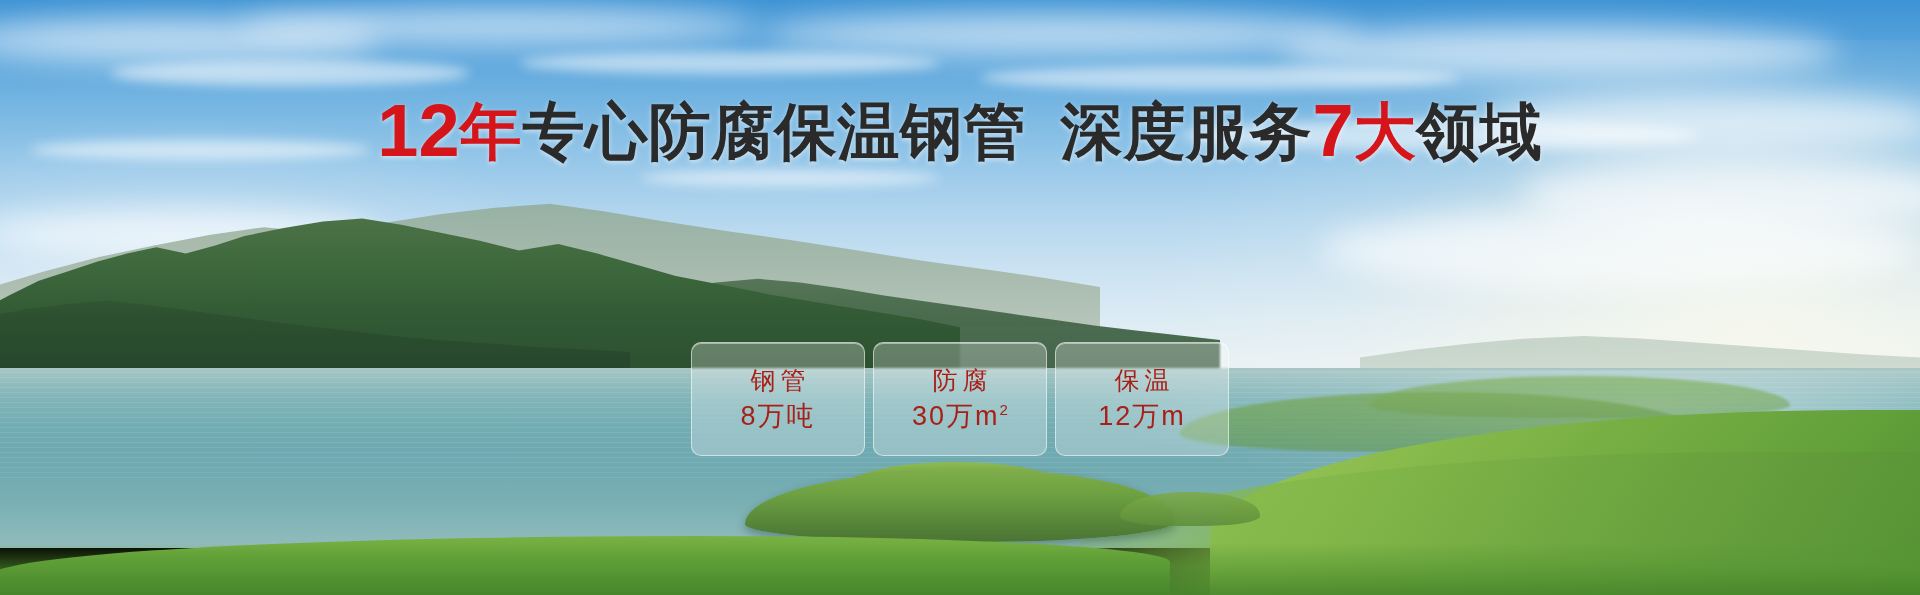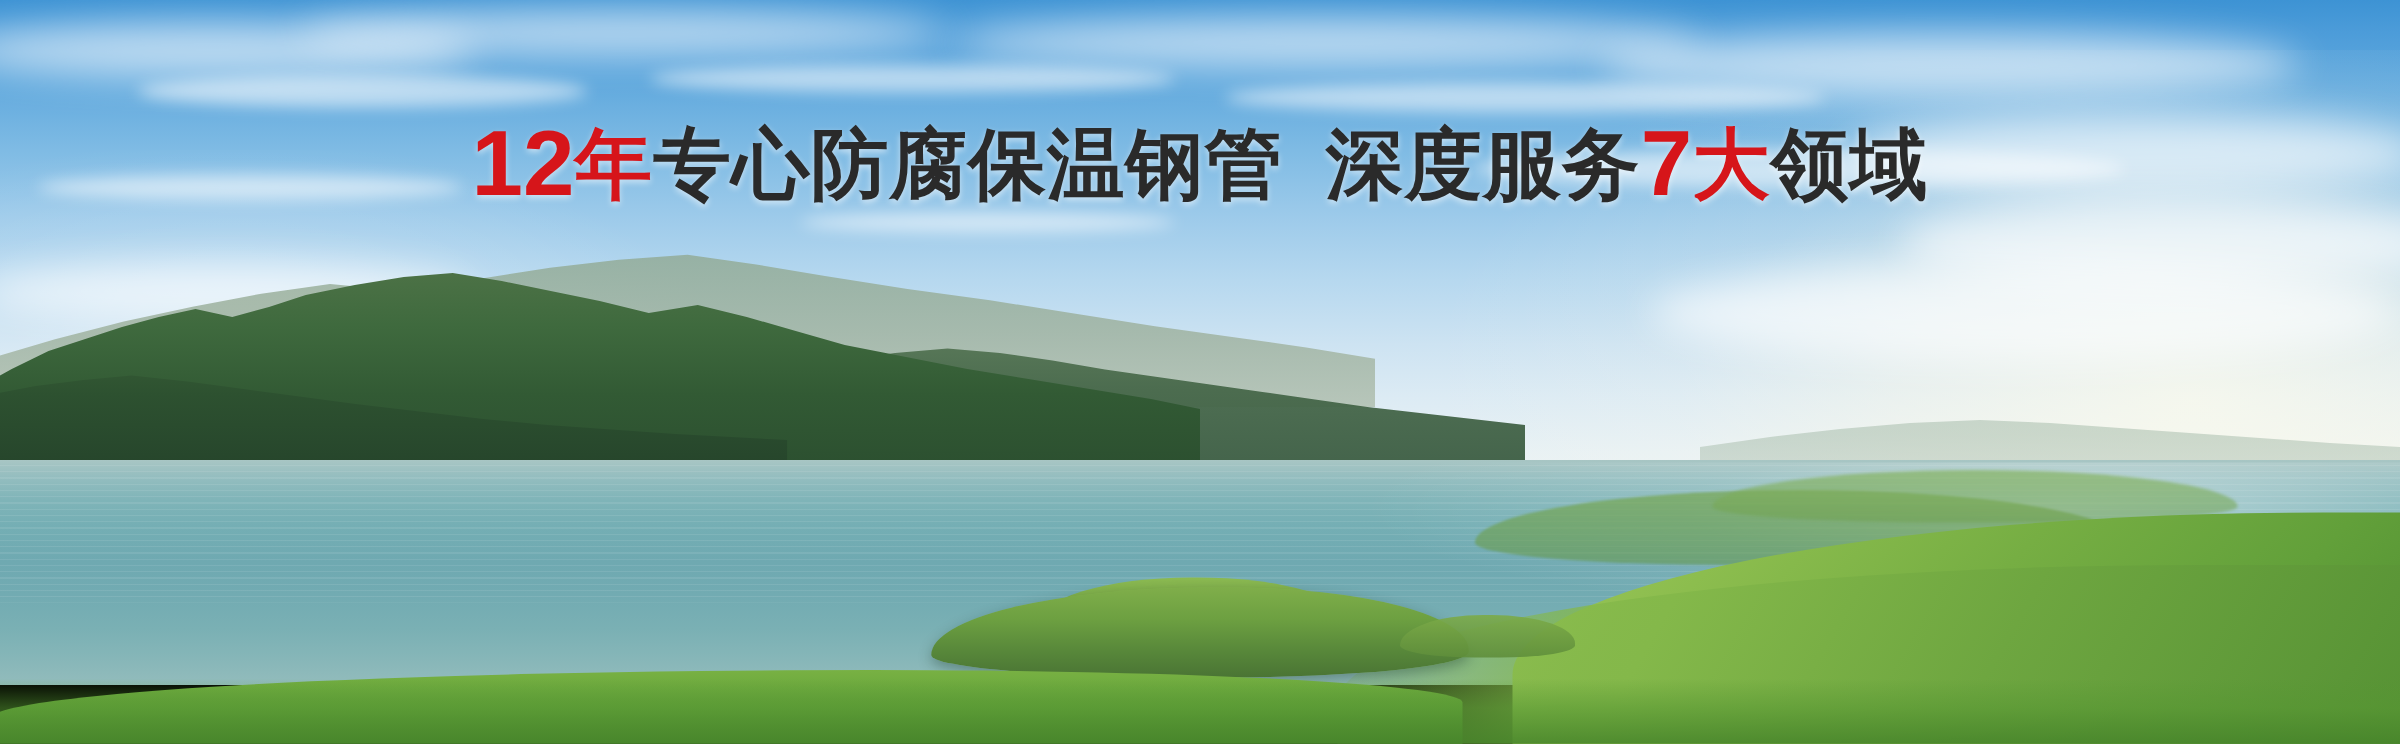--- a/index.html
+++ b/index.html
@@ -363,15 +363,33 @@
   <div class="grass-left"></div>
   <div class="grass-strip-bottom"></div>
 
   <div class="content">
 
     <div class="headline">
       <span class="num">12</span><span class="red">年</span><span>专心防腐保温钢管</span><span class="gap"></span><span>深度服务</span><span class="num">7</span><span class="red">大</span><span>领域</span>
     </div>
 
 
+    <div class="cards">
+
+      <div class="card">
+        <div class="label">钢管</div>
+        <div class="value"><span>8万吨</span><sup></sup></div>
+      </div>
+
+      <div class="card">
+        <div class="label">防腐</div>
+        <div class="value"><span>30万m</span><sup>2</sup></div>
+      </div>
+
+      <div class="card">
+        <div class="label">保温</div>
+        <div class="value"><span>12万m</span><sup></sup></div>
+      </div>
+
+    </div>
 
   </div>
 </div>
 
 </body></html>

